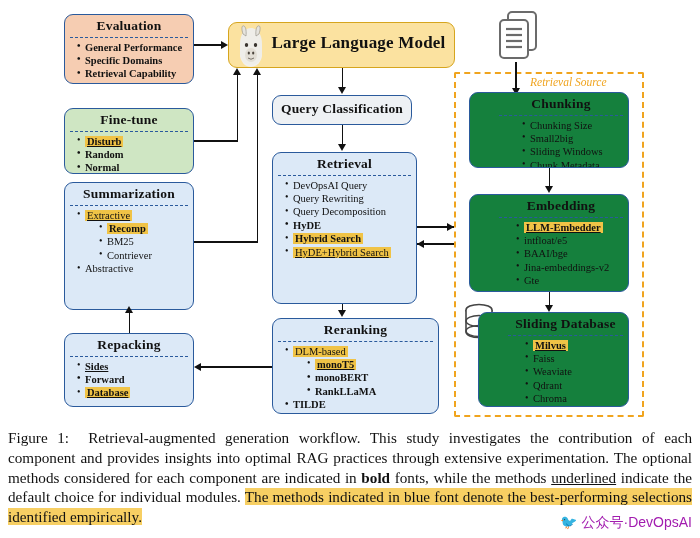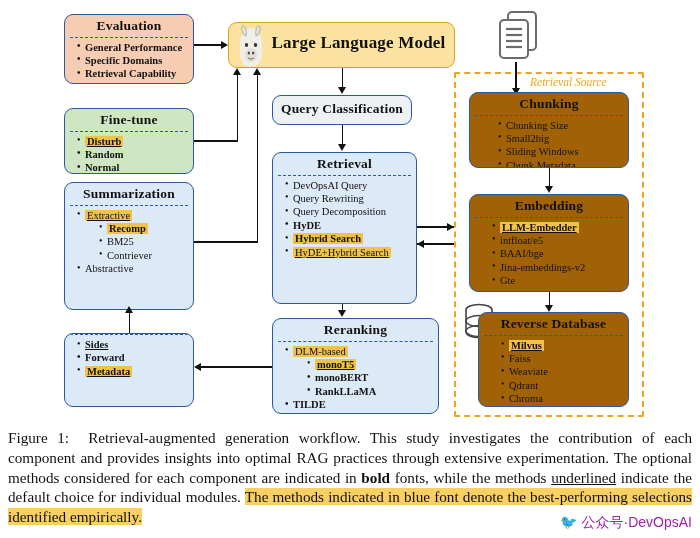--- a/index.html
+++ b/index.html
@@ -61,21 +61,21 @@
   .b{font-weight:bold;}
   .u{text-decoration:underline;}
   .hl{background:#f0c346;padding:0 2px;}
 
   
   .peach{background:#f6cdb2;}
   .green{background:#cfe6c3;}
   .blue-l{background:#dce9f7;}
   .grey{background:#eef1f4;}
   .yellow{background:#fbe2a0;}
-  .cream{background:#a16207;}
+  .cream{background:#15803d;padding-left:24px;}
 
   
   .ln{position:absolute;background:#111;}
   .lh{height:1.6px;}
   .lv{width:1.6px;}
   .ar{position:absolute;width:0;height:0;}
   .ar-r{border-top:4px solid transparent;border-bottom:4px solid transparent;border-left:7px solid #111;}
   .ar-l{border-top:4px solid transparent;border-bottom:4px solid transparent;border-right:7px solid #111;}
   .ar-u{border-left:4px solid transparent;border-right:4px solid transparent;border-bottom:7px solid #111;}
   .ar-d{border-left:4px solid transparent;border-right:4px solid transparent;border-top:7px solid #111;}
@@ -177,25 +177,26 @@
           <li><span class="b hl">Recomp</span></li>
           <li>BM25</li>
           <li>Contriever</li>
         </ul>
       </li>
       <li>Abstractive</li>
     </ul>
   </div>
 
   <div class="box blue-l" style="left:64px;top:333px;width:130px;height:74px;">
+    <div class="hd">Repacking</div>
     <div class="sep"></div>
     <ul>
       <li><span class="b u">Sides</span></li>
       <li class="b">Forward</li>
-      <li><span class="b u hl">Metadata</span></li>
+      <li><span class="b u hl">Database</span></li>
     </ul>
   </div>
 
   <div class="box yellow" style="left:228px;top:22px;width:227px;height:46px;border-color:#d6a51e;">
     <div class="hd" style="font-size:17px;line-height:40px;padding:0 0 0 34px;">Large Language Model</div>
   </div>
   <div class="llama" style="left:234px;top:24px;">
     <svg width="34" height="44" viewBox="0 0 34 44">
       <ellipse cx="17" cy="30" rx="11" ry="13" fill="#f2f0ec"></ellipse>
       <path d="M6 20 C6 10 11 4 17 4 C23 4 28 10 28 20 L28 28 C28 36 23 41 17 41 C11 41 6 36 6 28 Z" fill="#efeee9"></path>
@@ -269,21 +270,21 @@
   <div id="db" style="left:462px;top:302px;">
     <svg width="34" height="44" viewBox="0 0 34 44">
       <ellipse cx="17" cy="8" rx="13" ry="5.5" fill="#fff" stroke="#444" stroke-width="1.6"></ellipse>
       <path d="M4 8 V30 A13 5.5 0 0 0 30 30 V8" fill="#fff" stroke="#444" stroke-width="1.6"></path>
       <ellipse cx="17" cy="19" rx="13" ry="5.5" fill="none" stroke="#444" stroke-width="1.4"></ellipse>
       <ellipse cx="17" cy="29" rx="13" ry="5.5" fill="none" stroke="#444" stroke-width="1.4"></ellipse>
     </svg>
   </div>
 
   <div class="box cream" style="left:478px;top:312px;width:151px;height:95px;">
-    <div class="hd">Reverse Database</div>
+    <div class="hd">Sliding Database</div>
     <div class="sep"></div>
     <ul style="padding-left:22px;">
       <li><span class="b u hl">Milvus</span></li>
       <li>Faiss</li>
       <li>Weaviate</li>
       <li>Qdrant</li>
       <li>Chroma</li>
     </ul>
   </div>
 

